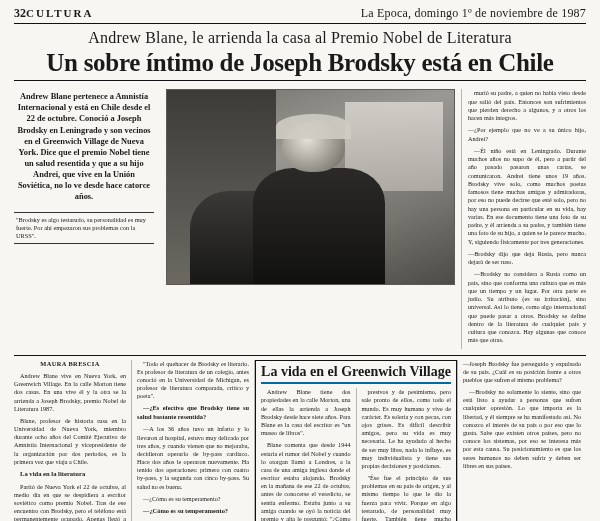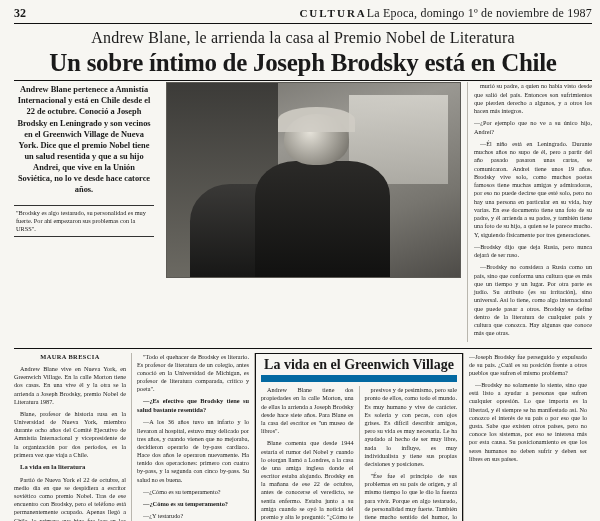--- a/index.html
+++ b/index.html
@@ -7,34 +7,34 @@
     width:600px;height:521px;
     background:#ffffff;
     font-family:"Liberation Serif", serif;
     color:#1a1a1a;
     overflow:hidden;
   }
   .page{
     position:relative;
     width:600px;height:521px;
     box-sizing:border-box;
-    padding:6px 8px 6px 14px;
+    padding:6px 14px 6px 14px;
     background:#f7f6f2;
   }
   
   .masthead{
     display:flex;align-items:baseline;justify-content:space-between;
     border-bottom:1px solid #111;
     padding-bottom:2px;
     font-family:"Liberation Serif", serif;
   }
   .folio{font-size:12px;font-weight:bold;letter-spacing:0px;}
   .section-name{
     font-size:11px;font-weight:bold;letter-spacing:2px;
-    text-align:right;flex:1;
+    text-align:left;flex:1;
   }
   .issue-line{font-size:12px;letter-spacing:0.2px;white-space:nowrap;}
   
   .kicker{
     text-align:center;
     font-size:16px;
     margin-top:5px;
     letter-spacing:0.2px;
   }
   
@@ -46,21 +46,21 @@
     margin-top:3px;
     letter-spacing:-0.3px;
   }
   .rule-under-head{
     border-bottom:1px solid #111;
     margin-top:4px;
   }
   
   .topzone{
     display:flex;
-    margin-top:1px;
+    margin-top:8px;
   }
   .standcol{width:140px;flex:0 0 140px;padding-right:6px;}
   .standfirst{
     font-size:8.4px;line-height:1.32;text-align:center;font-weight:bold;
     padding:2px 2px 0 2px;
   }
   .caption-box{
     margin-top:10px;
     border-top:1px solid #333;
     border-bottom:1px solid #333;
@@ -136,21 +136,21 @@
     font-weight:bold;font-size:6.4px;margin:4px 0 2px 0;text-indent:0;
   }
   
   .box{
     border:1px solid #111;
     padding:4px 5px 3px 5px;
     box-sizing:border-box;
   }
   .box-title{
     font-size:14px;font-weight:bold;text-align:center;line-height:1.05;
-    border-bottom:7px solid #0369a1;padding-bottom:3px;margin-bottom:4px;
+    border-bottom:2px solid #0369a1;padding-bottom:3px;margin-bottom:4px;
   }
   .box-cols{display:flex;}
   .box-col{font-size:6.2px;line-height:1.32;text-align:justify;}
   .box-col p{margin:0 0 4px 0;text-indent:6px;}
   .box-col.a{flex:1;padding-right:5px;border-right:1px solid #b9b6ae;}
   .box-col.b{flex:1;padding-left:5px;}
 </style>
 </head>
 <body>
 

